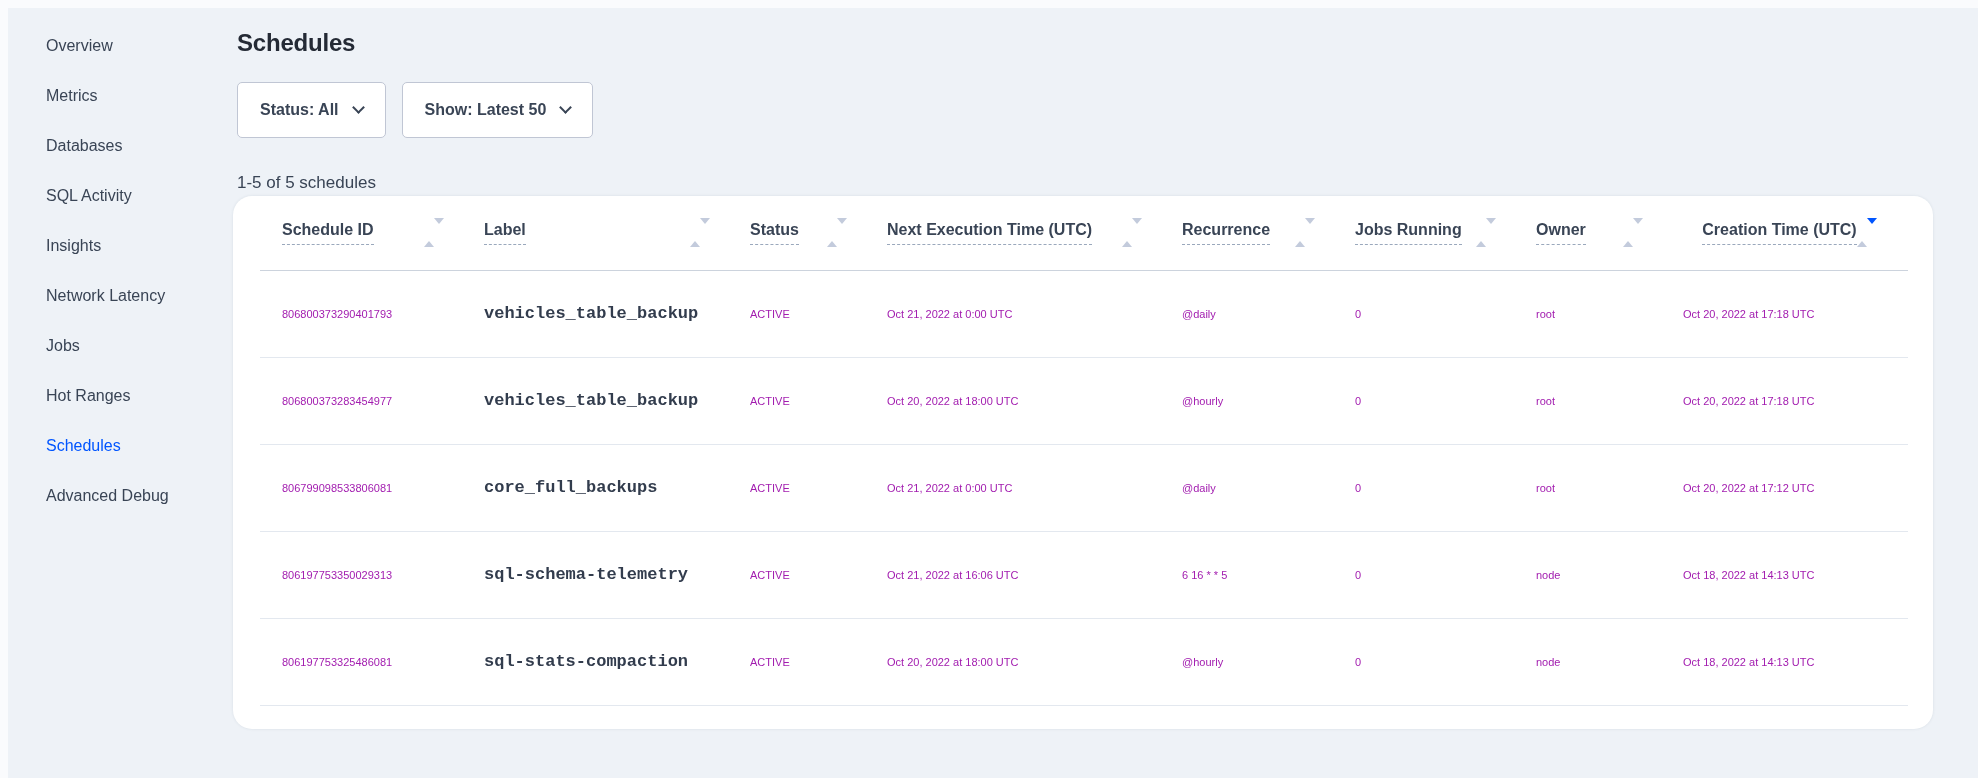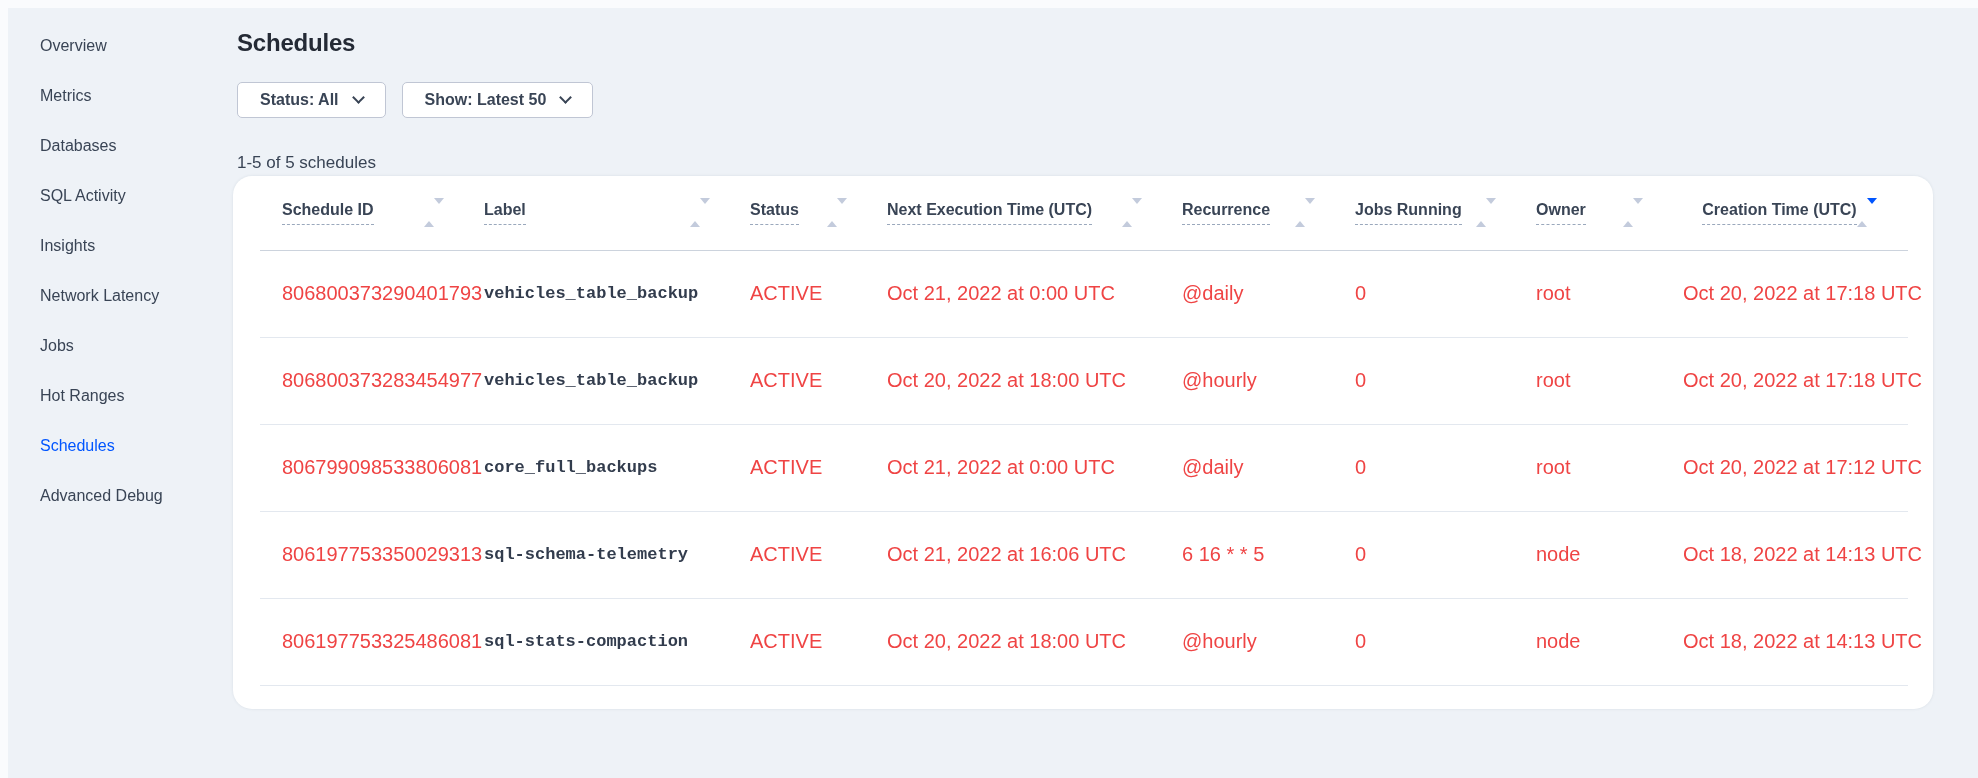--- a/index.html
+++ b/index.html
@@ -2,30 +2,30 @@
 <html><head>
 <meta charset="utf-8">
 <style>
   * { margin:0; padding:0; box-sizing:border-box; }
   html,body { width:1978px; height:778px; }
   body { font-family:"Liberation Sans","DejaVu Sans",sans-serif; background:#fafbfd; }
   .page { position:relative; width:1978px; height:778px; overflow:hidden; background:#fafbfd; }
   .canvas { position:absolute; top:8px; left:8px; right:0; bottom:0; background:#eef2f7; }
 
   
-  .sidebar { position:absolute; top:0; left:9px; width:225px; padding-top:13px; }
+  .sidebar { position:absolute; top:0; left:15px; width:225px; padding-top:13px; }
   .nav-item { height:50px; display:flex; align-items:center; padding-left:23px; cursor:pointer; }
   .nav-label { font-size:16px; color:#394455; }
   .nav-item.active .nav-label { color:#0055ff; }
 
   
   .main { position:absolute; left:225px; top:0; right:0; }
   .title { font-size:24px; font-weight:700; color:#242a35; margin:20px 0 0 4px; line-height:30px; letter-spacing:-0.2px; }
   .filters { display:flex; gap:16px; margin:24px 0 0 4px; }
-  .dropdown { display:inline-flex; align-items:center; height:36px; padding:0 22px; background:#ffffff;
+  .dropdown { display:inline-flex; align-items:center; height:56px; padding:0 22px; background:#ffffff;
               border:1px solid #c0c6d4; border-radius:5px; cursor:pointer;
               font-family:inherit; font-size:16px; font-weight:700; color:#394455; }
   .chevron { width:9px; height:9px; border-right:2px solid #394455; border-bottom:2px solid #394455;
              transform:rotate(45deg); margin-left:15px; margin-top:-5px; }
   .summary { margin:34px 0 0 4px; font-size:17px; color:#394455; line-height:22px; }
 
   
   .card { margin-top:2px; width:1700px; background:#ffffff; padding-bottom:23px;
           box-shadow:0 0 3px rgba(67,90,111,0.12);border-radius:19px; }
   table.sched-table { table-layout:fixed; border-collapse:collapse; width:1648px; margin-left:27px; }
@@ -34,21 +34,21 @@
   .th-inner.last { padding-right:12px;justify-content:center; }
   .th-label { display:inline-block; font-size:16px; font-weight:700; color:#394455;
               border-bottom:1px dashed #9aa8bc; padding-bottom:5px; white-space:nowrap; }
   th:first-child .th-inner, td:first-child { padding-left:22px; }
   .sort-icon { display:inline-block; }
   .tri-up { width:0; height:0; border-left:5px solid transparent; border-right:5px solid transparent;
             border-bottom:6px solid #c3cbdc; margin-bottom:3px; }
   .tri-down { width:0; height:0; border-left:5px solid transparent; border-right:5px solid transparent;
               border-top:6px solid #c3cbdc; }
   .sort-icon.desc .tri-down { border-top-color:#0055ff; }
-  td { height:87px; vertical-align:middle; border-bottom:1px solid #e3e8ef; font-size:20px; color:#ef4444; white-space:nowrap; }
+  td { height:87px; vertical-align:middle; border-bottom:1px solid #e3e8ef; font-size:11px; color:#a21caf; white-space:nowrap; }
   td.cell-label { font-family:Liberation Mono, monospace; font-size:17px; font-weight:700; color:#323c4d; }
 </style>
 </head>
 <body>
 
 <div class="page">
   <div class="canvas">
 
     <nav class="sidebar">
       <div id="nav-list">

